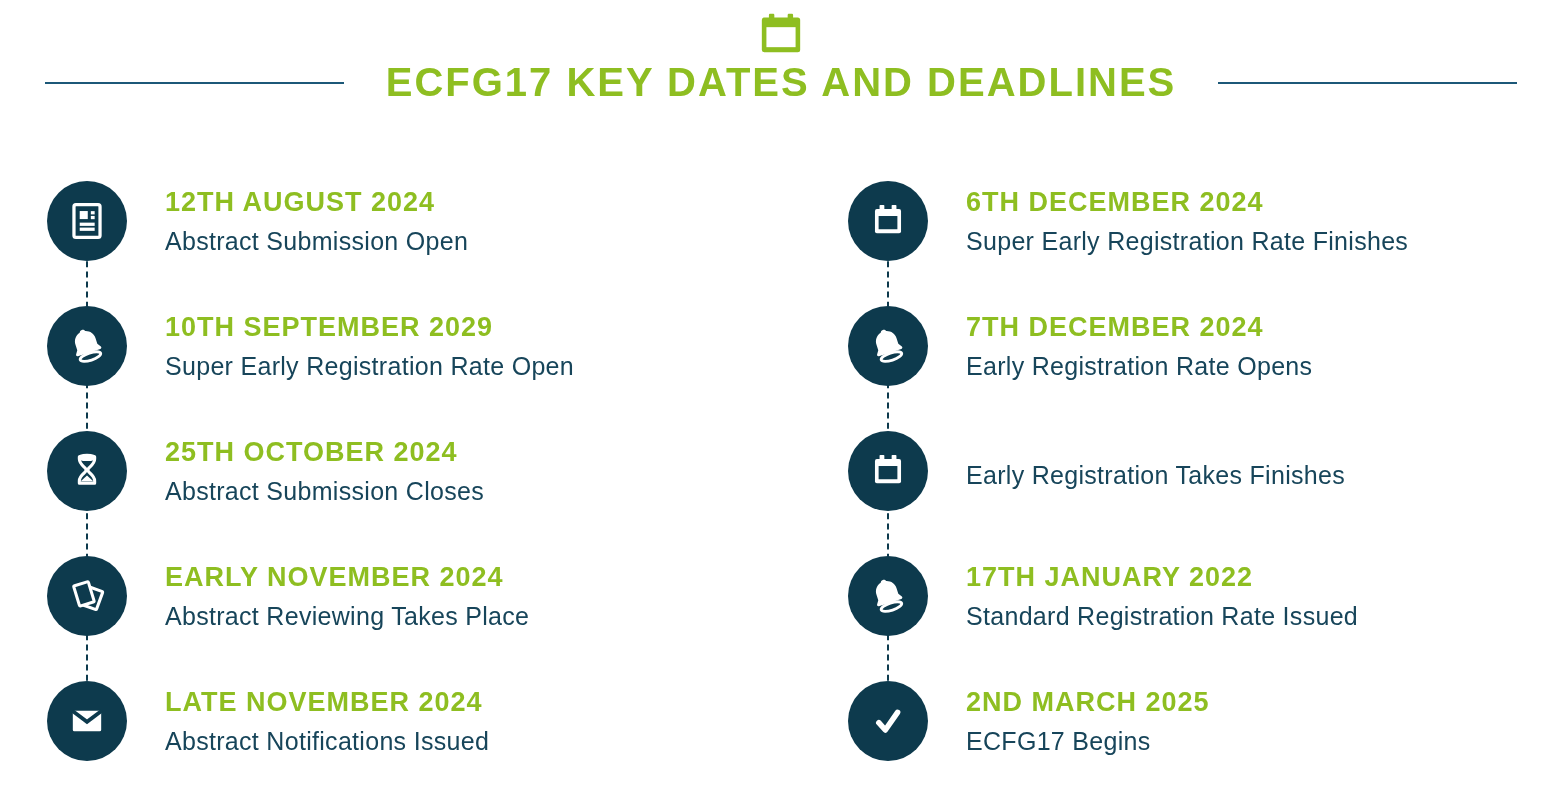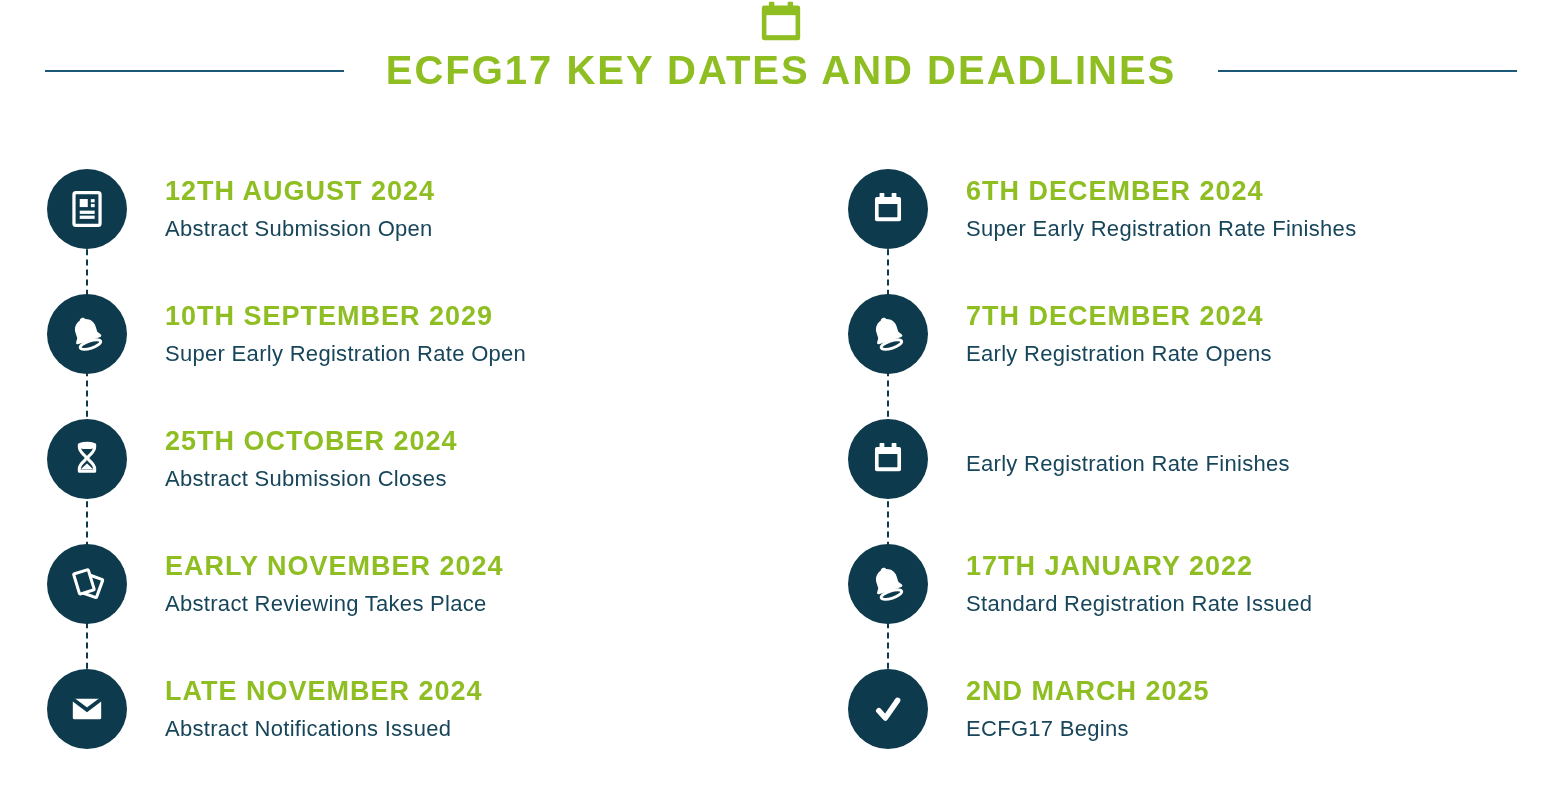--- a/index.html
+++ b/index.html
@@ -7,21 +7,21 @@
     --navy:#0D3A4D;
     --text-navy:#17455A;
     --rule:#1C5878;
   }
   *{margin:0;padding:0;box-sizing:border-box;}
   html,body{width:1562px;height:806px;background:#fff;overflow:hidden;
     font-family:"Liberation Sans", sans-serif;}
   .page{width:1562px;height:806px;position:relative;}
 
   
-  header{padding-top:0;}
+  header{padding-top:12px;}
   .header-icon{display:flex;justify-content:center;}
   .header-icon svg{width:50px;height:42px;}
   .title-row{display:flex;align-items:center;margin-top:6px;padding:0 45px;}
   .rule{flex:1;height:2px;background:var(--rule);}
   h1{color:var(--green);font-size:40px;font-weight:700;letter-spacing:2px;
      margin:0 42px;white-space:nowrap;}
 
   
   .timeline-grid{display:grid;grid-template-columns:801px 1fr;
     padding-left:47px;margin-top:76px;}
@@ -29,21 +29,21 @@
   .timeline-col::before{content:"";position:absolute;left:39px;top:40px;
     height:calc(100% - 80px);border-left:2px dashed var(--navy);}
   .t-item{display:flex;align-items:center;}
   .t-icon{width:80px;height:80px;border-radius:50%;background:var(--navy);
     display:flex;align-items:center;justify-content:center;
     position:relative;z-index:1;flex:none;}
   .t-icon svg{width:46px;height:46px;display:block;}
   .t-text{margin-left:38px;}
   .t-date{color:var(--green);font-size:27px;font-weight:700;letter-spacing:1px;
     white-space:nowrap;}
-  .t-label{color:var(--text-navy);font-size:22px;letter-spacing:.3px;
+  .t-label{color:var(--text-navy);font-size:25px;letter-spacing:.3px;
     margin-top:9px;white-space:nowrap;}
 </style>
 </head>
 <body>
 
 <div class="page">
   <header>
     <div class="header-icon">
       <svg viewBox="0 0 24 20">
         <rect x="6.2" y="0.8" width="2.6" height="3.4" rx="0.5" fill="var(--green)"></rect>
@@ -161,21 +161,21 @@
         <div class="t-item">
           <div class="t-icon">
             <svg viewBox="0 0 24 24">
               <rect x="7.6" y="3.6" width="2.5" height="3.2" rx="0.4" fill="#fff"></rect>
               <rect x="13.9" y="3.6" width="2.5" height="3.2" rx="0.4" fill="#fff"></rect>
               <rect x="5.2" y="5.8" width="13.6" height="12.6" rx="1" fill="#fff"></rect>
               <rect x="7.1" y="9.4" width="9.8" height="6.9" style="fill:var(--navy)"></rect>
             </svg>
           </div>
           <div class="t-text">
-            <div class="t-label">Early Registration Rate Finishes</div>
+            <div class="t-label">Early Registration Takes Finishes</div>
           </div>
         </div>
         <div class="t-item">
           <div class="t-icon">
             <svg viewBox="0 0 24 24">
               <g transform="rotate(-18 12 12)">
                 <path fill="#fff" d="M12 3.2c.7 0 1.3.45 1.5 1.1 2.4.65 4 2.75 4 5.2v3l1.3 2c.3.5-.05 1.1-.65 1.1H5.85c-.6 0-.95-.6-.65-1.1l1.3-2v-3c0-2.45 1.6-4.55 4-5.2.2-.65.8-1.1 1.5-1.1z"></path>
                 <ellipse cx="12" cy="17.8" rx="5.6" ry="1.9" fill="none" stroke="#fff" stroke-width="1.5"></ellipse>
               </g>
             </svg>

